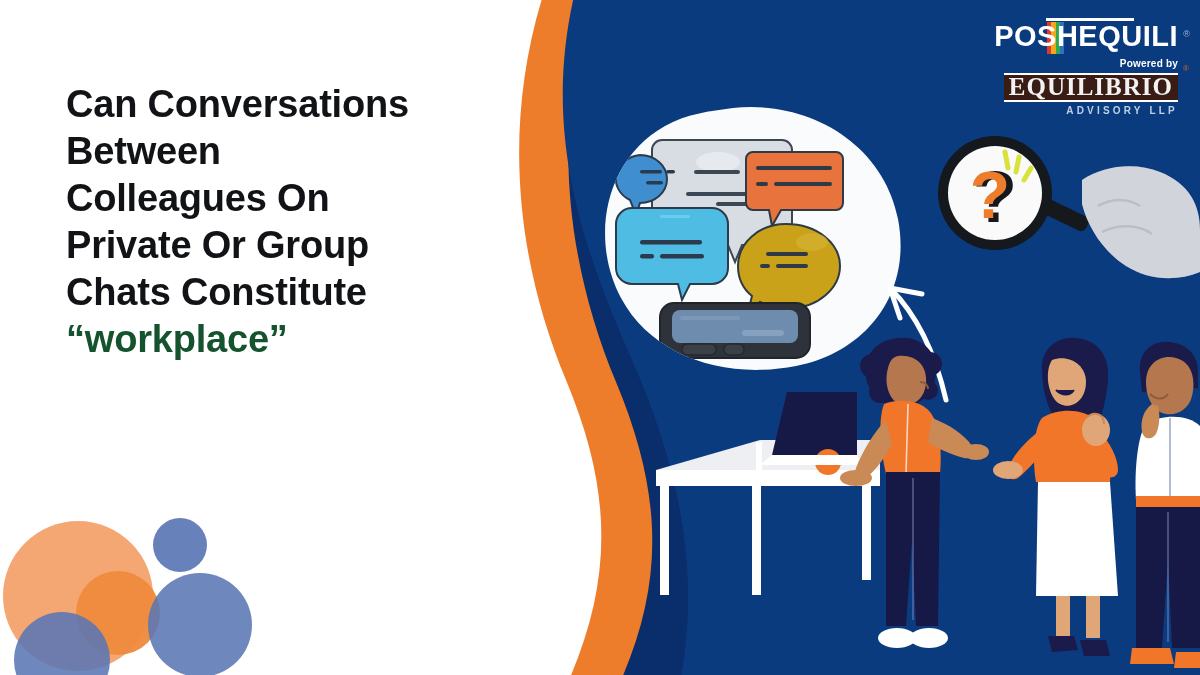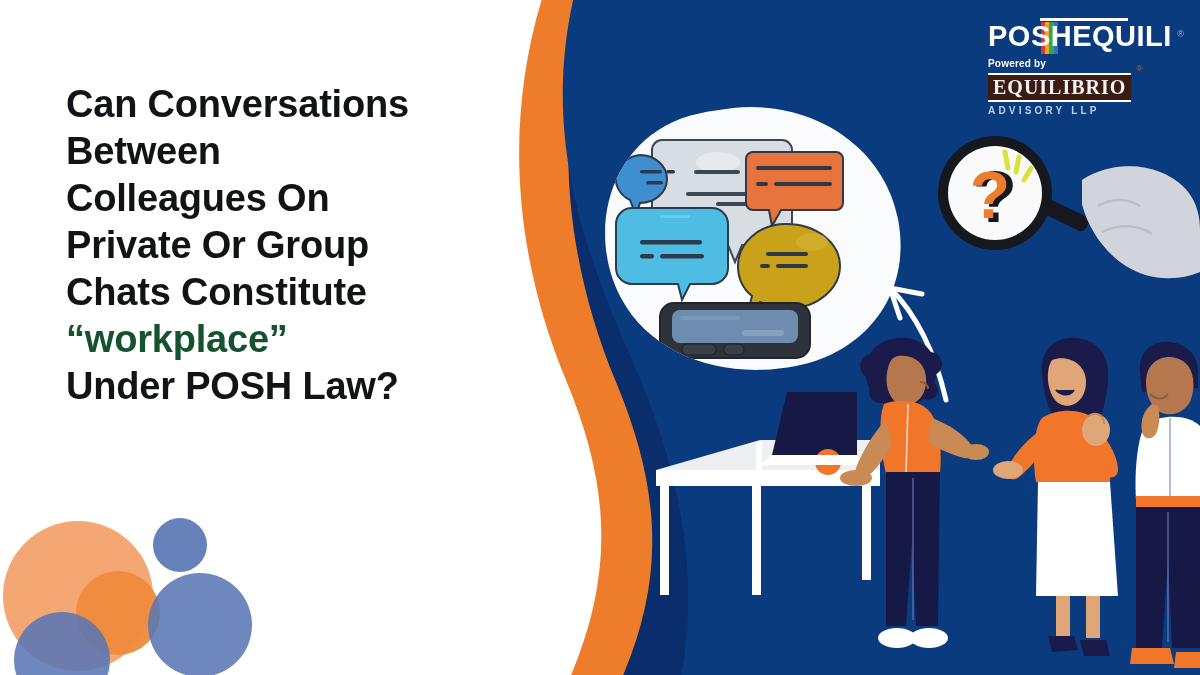--- a/index.html
+++ b/index.html
@@ -29,21 +29,21 @@
     color:#111317;
     letter-spacing:-0.2px;
   }
   .headline .hl-accent { color:#14532d; }
 
   
   .logo-block {
     position:absolute;
     right:22px; top:16px;
     width:190px;
-    text-align:left;
+    text-align:right;
   }
   .logo-wordmark {
     position:relative;
     display:inline-block;
     height:40px;
     line-height:40px;
   }
   .logo-word-text {
     font-size:29px;
     font-weight:bold;
@@ -80,21 +80,21 @@
   .equil-wrap { position:relative; display:inline-block; margin-top:4px; }
   .equil-box {
     background:#3B1C14;
     border-top:2px solid #ffffff;
     border-bottom:2px solid #ffffff;
     padding:1px 5px 2px 5px;
     display:inline-block;
   }
   .equil-text {
     font-family:"Liberation Serif", serif;
-    font-size:20px;
+    font-size:25px;
     font-weight:bold;
     letter-spacing:1px;
     color:#F2F2F2;
     line-height:22px;
     display:block;
   }
   .equil-reg { position:absolute; right:-11px; top:-9px; font-size:8px; color:#C86A2A; }
   .advisory {
     margin-top:3px;
     font-size:10px;
@@ -339,21 +339,20 @@
     <circle cx="200" cy="190" r="52" fill="#5A76B4" opacity="0.88"></circle>
   </svg>
 
   <h1 class="headline">
     <span>Can Conversations</span><br>
     <span>Between</span><br>
     <span>Colleagues On</span><br>
     <span>Private Or Group</span><br>
     <span>Chats Constitute</span><br>
     <span class="hl-accent">“workplace”</span><br>
-    <span>Under POSH Law?</span>
   </h1>
 
   <div class="logo-block">
 
     <div class="logo-wordmark">
       <span class="logo-topbar"></span>
       <span class="logo-bars">
         <i style="background:#E03A2F"></i>
           <i style="background:#F0A81E"></i>
           <i style="background:#2FA84F"></i>

